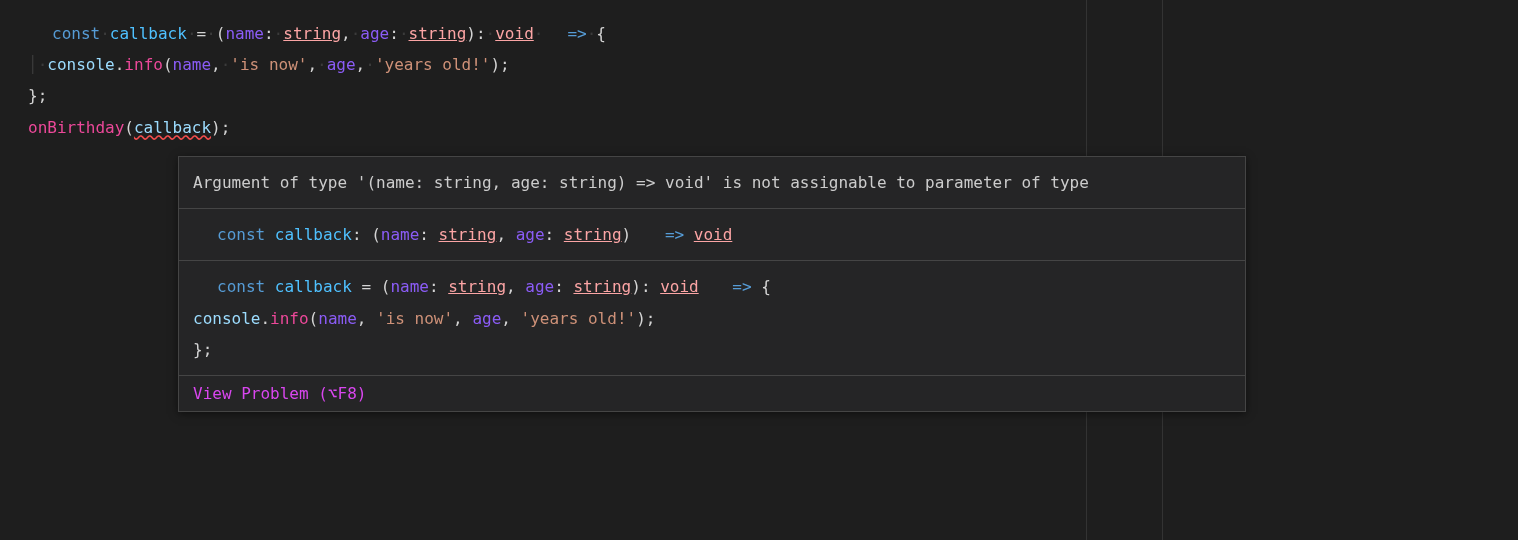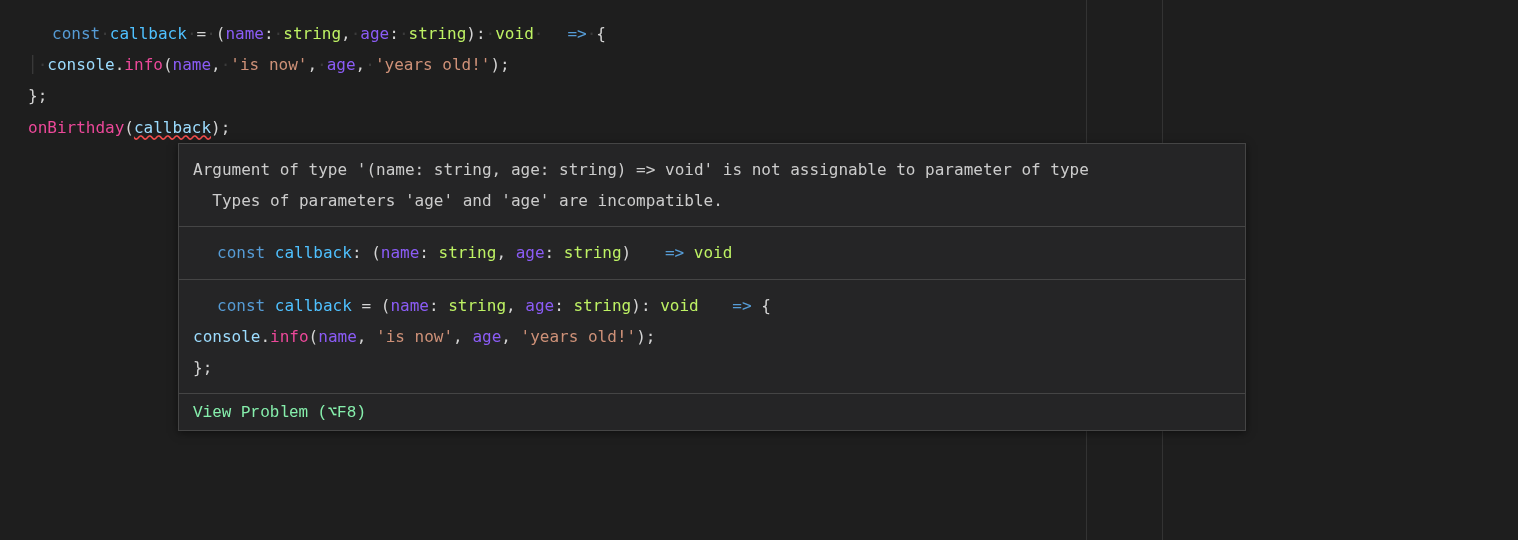--- a/index.html
+++ b/index.html
@@ -16,57 +16,57 @@
   .editor {
     padding: 18px 0 0 28px;
     line-height: 1.95;
     position: relative;
   }
   .code-line { white-space: pre; }
   .const-kw { color: #569cd6; margin-left: 24px; }
   .var { color: #4fc1ff; }
   .fn { color: #ec4899; }
   .param { color: #8b5cf6; }
-  .type { color: #bef264; }
+  .type { color: #fca5a5; text-decoration: underline; }
   .punct { color: #d4d4d4; }
   .obj { color: #9cdcfe; }
   .str { color: #ce9178; }
   .err-underline {
     color: #9cdcfe;
     text-decoration: underline wavy #f14c4c;
     text-underline-offset: 2px;
   }
   .whitespace-dot { color: #3b3b3b; }
   .indent-guide { color: #3b3b3b; }
 
   .hover-box {
     position: absolute;
     left: 178px;
-    top: 143px;
+    top: 156px;
     width: 1068px;
     background: #252526;
     border: 1px solid #454545;
     box-shadow: 0 2px 8px rgba(0,0,0,0.5);
     font-size: 16px;
   }
   .hover-section {
     padding: 10px 14px;
     border-bottom: 1px solid #454545;
     line-height: 1.95;
   }
   .hover-section:last-child { border-bottom: none; }
   .hover-err { color: #ccc; white-space: pre-wrap; }
   .hover-code { color: #828282; }
   .hover-footer {
     padding: 8px 14px;
     display: flex;
     gap: 28px;
     align-items: center;
   }
-  .link { color: #86efac; cursor: pointer; font-family: Liberation Mono, monospace; }
+  .link { color: #d946ef; cursor: pointer; }
   .muted { color: #888; }
 
   .rulers { position: absolute; top: 0; bottom: 0; pointer-events: none; }
   .ruler { position: absolute; top: 0; bottom: 0; width: 1px; background: #333; }
 </style>
 </head>
 <body>
 
 <div class="rulers">
   <div class="ruler" style="left:1086px"></div>
@@ -76,21 +76,20 @@
 <div class="editor">
   <div class="code-line"><span class="const-kw">const</span><span class="whitespace-dot">·</span><span class="var">callback</span><span class="whitespace-dot">·</span><span class="punct">=</span><span class="whitespace-dot">·</span><span class="punct">(</span><span class="param">name</span><span class="punct">:</span><span class="whitespace-dot">·</span><span class="type">string</span><span class="punct">,</span><span class="whitespace-dot">·</span><span class="param">age</span><span class="punct">:</span><span class="whitespace-dot">·</span><span class="type">string</span><span class="punct">)</span><span class="punct">:</span><span class="whitespace-dot">·</span><span class="type">void</span><span class="whitespace-dot">·</span><span class="const-kw">=&gt;</span><span class="whitespace-dot">·</span><span class="punct">{</span></div>
   <div class="code-line"><span class="indent-guide">│</span><span class="whitespace-dot">·</span><span class="obj">console</span><span class="punct">.</span><span class="fn">info</span><span class="punct">(</span><span class="param">name</span><span class="punct">,</span><span class="whitespace-dot">·</span><span class="str">'is now'</span><span class="punct">,</span><span class="whitespace-dot">·</span><span class="param">age</span><span class="punct">,</span><span class="whitespace-dot">·</span><span class="str">'years old!'</span><span class="punct">)</span><span class="punct">;</span></div>
   <div class="code-line"><span class="punct">};</span></div>
   <div class="code-line"><span class="fn">onBirthday</span><span class="punct">(</span><span class="err-underline">callback</span><span class="punct">)</span><span class="punct">;</span></div>
 </div>
 
 <div class="hover-box">
   <div class="hover-section">
     <div class="hover-err"><span>Argument of type '(name: string, age: string) =&gt; void' is not assignable to parameter of type </span></div>
-    <div class="hover-err"><span>  Types of parameters 'age' and 'age' are incompatible.</span></div>
   </div>
   <div class="hover-section">
     <span class="const-kw">const</span><span> </span><span class="var">callback</span><span class="punct">: </span><span class="punct">(</span><span class="param">name</span><span class="punct">: </span><span class="type">string</span><span class="punct">, </span><span class="param">age</span><span class="punct">: </span><span class="type">string</span><span class="punct">) </span><span class="const-kw">=&gt;</span><span> </span><span class="type">void</span>
   </div>
   <div class="hover-section">
     <div><span class="const-kw">const</span><span> </span><span class="var">callback</span><span class="punct"> = </span><span class="punct">(</span><span class="param">name</span><span class="punct">: </span><span class="type">string</span><span class="punct">, </span><span class="param">age</span><span class="punct">: </span><span class="type">string</span><span class="punct">): </span><span class="type">void</span><span class="const-kw"> =&gt; </span><span class="punct">{</span></div>
     <div><span>  </span><span class="obj">console</span><span class="punct">.</span><span class="fn">info</span><span class="punct">(</span><span class="param">name</span><span class="punct">, </span><span class="str">'is now'</span><span class="punct">, </span><span class="param">age</span><span class="punct">, </span><span class="str">'years old!'</span><span class="punct">)</span><span class="punct">;</span></div>
     <div><span class="punct">};</span></div>
   </div>
   <div class="hover-footer">

